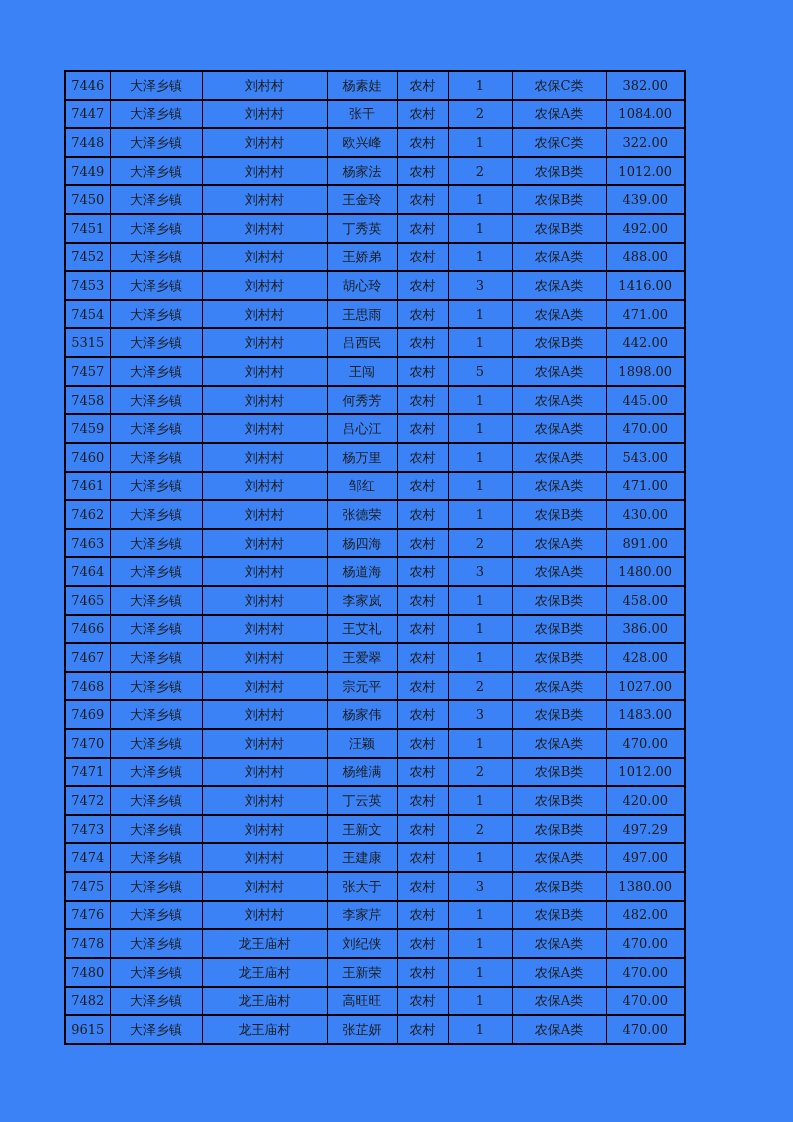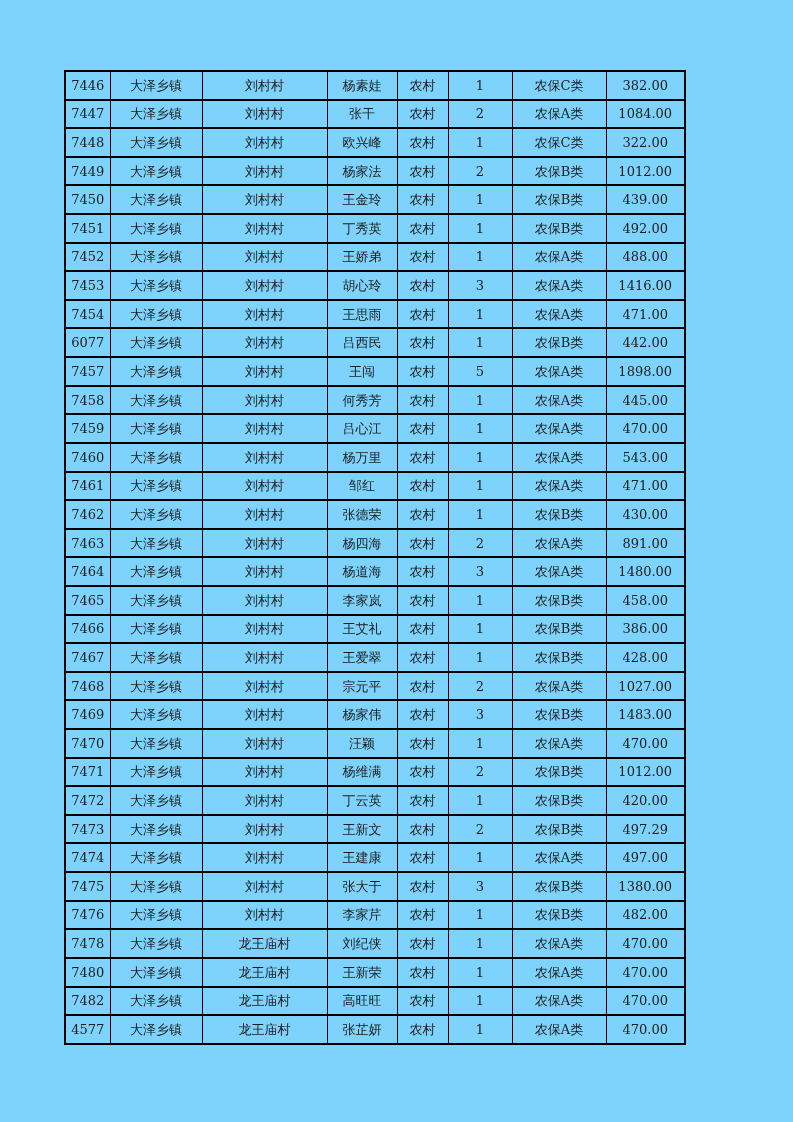--- a/index.html
+++ b/index.html
@@ -13,21 +13,21 @@
     position: relative;
     font-family: "DejaVu Serif", "Liberation Serif", serif;
     color: #1c1c1c;
   }
   .sheet {
     position: absolute;
     left: 0;
     top: 0;
     width: 793px;
     height: 1122px;
-    background: #7dd3fc;
+    background: #3b82f6;
   }
   table.grid {
     position: absolute;
     left: 64px;
     top: 70px;
     width: 620px;
     height: 975px;
     border-collapse: collapse;
     table-layout: fixed;
     border: 2px solid #000000;
@@ -154,21 +154,21 @@
           <td>7454</td>
           <td>大泽乡镇</td>
           <td>刘村村</td>
           <td>王思雨</td>
           <td>农村</td>
           <td>1</td>
           <td>农保A类</td>
           <td>471.00</td>
         </tr>
         <tr>
-          <td>6077</td>
+          <td>5315</td>
           <td>大泽乡镇</td>
           <td>刘村村</td>
           <td>吕西民</td>
           <td>农村</td>
           <td>1</td>
           <td>农保B类</td>
           <td>442.00</td>
         </tr>
         <tr>
           <td>7457</td>
@@ -394,21 +394,21 @@
           <td>7482</td>
           <td>大泽乡镇</td>
           <td>龙王庙村</td>
           <td>高旺旺</td>
           <td>农村</td>
           <td>1</td>
           <td>农保A类</td>
           <td>470.00</td>
         </tr>
         <tr>
-          <td>4577</td>
+          <td>9615</td>
           <td>大泽乡镇</td>
           <td>龙王庙村</td>
           <td>张芷妍</td>
           <td>农村</td>
           <td>1</td>
           <td>农保A类</td>
           <td>470.00</td>
         </tr>
       </tbody>
   </table>

